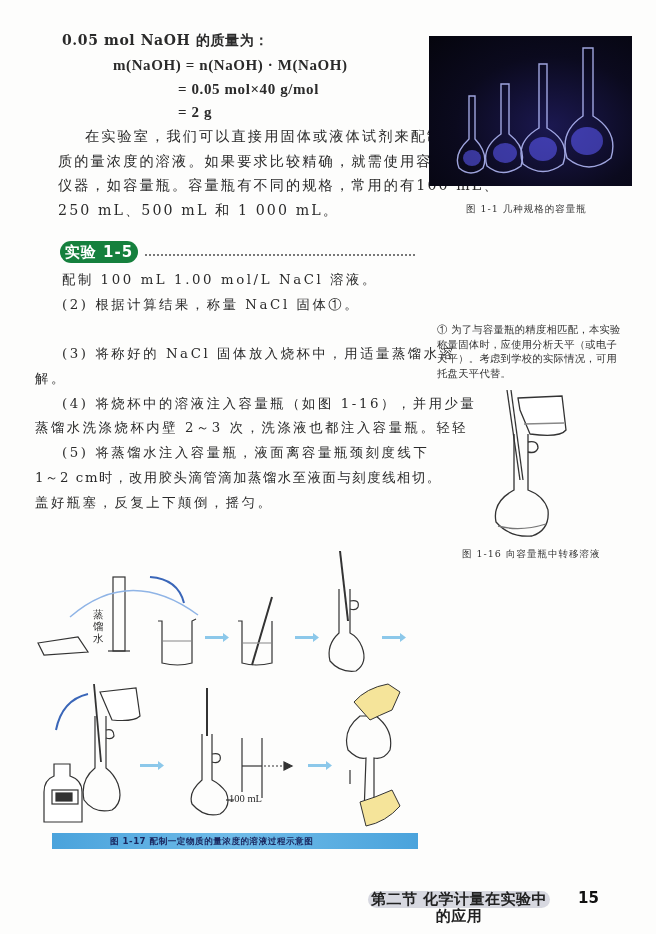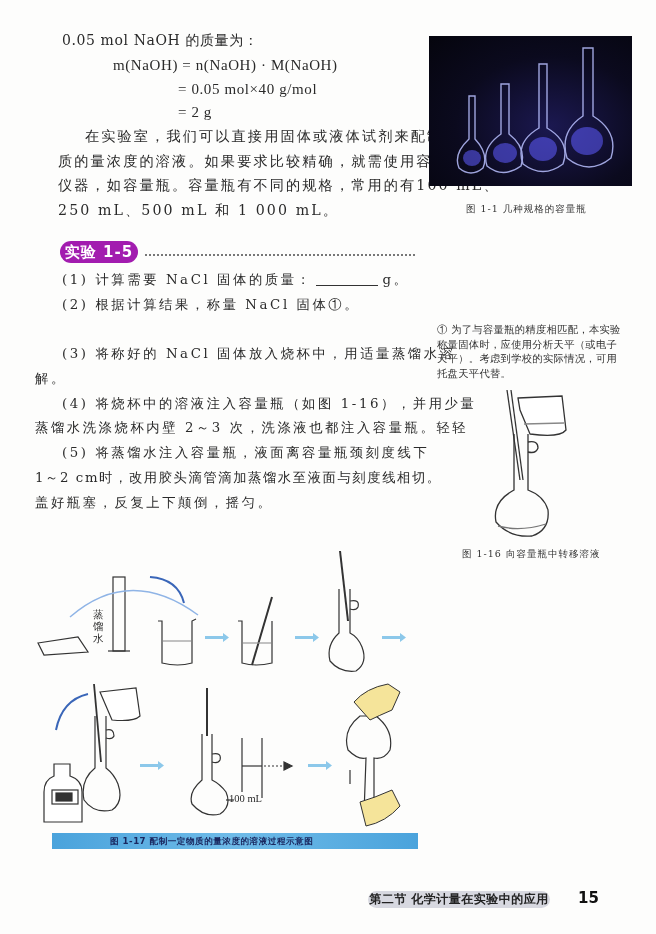--- a/index.html
+++ b/index.html
@@ -1,37 +1,37 @@
 <!DOCTYPE html>
 <html><head>
 <meta charset="utf-8">
 <style>
   html,body{margin:0;padding:0;}
   body{width:656px;height:934px;background:#fdfdfc;position:relative;overflow:hidden;
        font-family:"DejaVu Serif","Liberation Serif",serif;color:#2a2a2a;}
   .abs{position:absolute;}
-  .line{position:absolute;font-size:14px;line-height:20px;white-space:nowrap;letter-spacing:0.6px;}
+  .line{position:absolute;font-size:14px;line-height:20px;white-space:nowrap;letter-spacing:0.6px;font-weight:bold;}
   .eq{font-family:"Liberation Serif",serif;font-size:15px;}
   .para{position:absolute;font-size:14.2px;line-height:24.5px;letter-spacing:2.1px;}
   .body-text{position:absolute;font-size:13.3px;line-height:24.8px;letter-spacing:2.6px;width:360px;}
   .photo{position:absolute;left:429px;top:36px;width:203px;height:150px;
          background:radial-gradient(ellipse at 60% 60%,#1b1850 0%,#0b0a1e 55%,#05050d 100%);}
   .cap{position:absolute;font-size:9.5px;color:#333;white-space:nowrap;letter-spacing:1px;}
   .badge{position:absolute;left:60px;top:241px;width:78px;height:22px;border-radius:11px;
-         background:#a21caf;color:#fff;font-family:"DejaVu Sans",sans-serif;font-weight:bold;
+         background:#15803d;color:#fff;font-family:"DejaVu Sans",sans-serif;font-weight:bold;
          font-size:15px;line-height:22px;text-align:center;letter-spacing:1px;}
   .dots{position:absolute;left:145px;top:254px;width:270px;border-top:2px dotted #777;}
   .note{position:absolute;left:437px;top:322px;width:190px;font-size:10.3px;line-height:14.5px;letter-spacing:0.3px;color:#333;}
   .blank{display:inline-block;width:62px;border-bottom:1px solid #333;vertical-align:-2px;margin:0 4px;}
   .fig17-bar{position:absolute;left:52px;top:833px;width:366px;height:16px;
              background:linear-gradient(90deg,#4aa3dc,#6fbbe8 50%,#4aa3dc);}
   .fig17-bar span{display:block;font-family:"DejaVu Sans",sans-serif;font-weight:bold;font-size:8.6px;line-height:16px;
                   color:#1a2860;padding-left:58px;letter-spacing:0.5px;border-radius:7px;}
   .footer-pill{position:absolute;left:368px;top:891px;width:182px;height:17px;border-radius:9px;
-               background:#d7d8e0;font-family:"DejaVu Sans",sans-serif;font-weight:bold;font-size:12px;
+               background:#d7d8e0;font-family:"DejaVu Sans",sans-serif;font-weight:bold;font-size:15px;
                line-height:17px;color:#222;text-align:center;letter-spacing:0.5px;}
   .page-num{position:absolute;left:578px;top:889px;font-family:"DejaVu Sans",sans-serif;font-weight:bold;font-size:15px;color:#111;text-align:center;}
   svg{position:absolute;overflow:visible;}
 </style>
 </head>
 <body>
 
 <div class="line" style="left:62px;top:30px;">0.05 mol NaOH 的质量为：</div>
 <div class="line eq" style="left:113px;top:55px;font-style:normal;">m(NaOH) = n(NaOH) · M(NaOH)</div>
 <div class="line eq" style="left:178px;top:79px;">= 0.05 mol×40 g/mol</div>
@@ -59,21 +59,21 @@
       <ellipse cx="158" cy="105" rx="16" ry="14"></ellipse>
     </g>
   </svg>
 </div>
 <div class="cap" style="left:466px;top:203px;">图 1-1  几种规格的容量瓶</div>
 
 <div class="badge">实验 1-5</div>
 <div class="dots"></div>
 
 <div class="body-text" style="left:62px;top:268px;">
-  <div style="white-space:nowrap"><span>(1) 计算需要 NaCl 固体的质量：</span><span class="blank"></span><span>g。</span></div>
+  <div style="white-space:nowrap">配制 100 mL 1.00 mol/L NaCl 溶液。</div>
   <div style="white-space:nowrap">(2) 根据计算结果，称量 NaCl 固体①。</div>
 </div>
 
 <div class="body-text" style="left:35px;top:342px;">
   <div style="white-space:nowrap;padding-left:27px">(3) 将称好的 NaCl 固体放入烧杯中，用适量蒸馏水溶</div>
   <div style="white-space:nowrap">解。</div>
   <div style="white-space:nowrap;padding-left:27px">(4) 将烧杯中的溶液注入容量瓶（如图 1-16），并用少量</div>
   <div style="white-space:nowrap">蒸馏水洗涤烧杯内壁 2～3 次，洗涤液也都注入容量瓶。轻轻</div>
   <div style="white-space:nowrap;padding-left:27px">(5) 将蒸馏水注入容量瓶，液面离容量瓶颈刻度线下</div>
   <div style="white-space:nowrap;letter-spacing:1.6px">1～2 cm时，改用胶头滴管滴加蒸馏水至液面与刻度线相切。</div>

